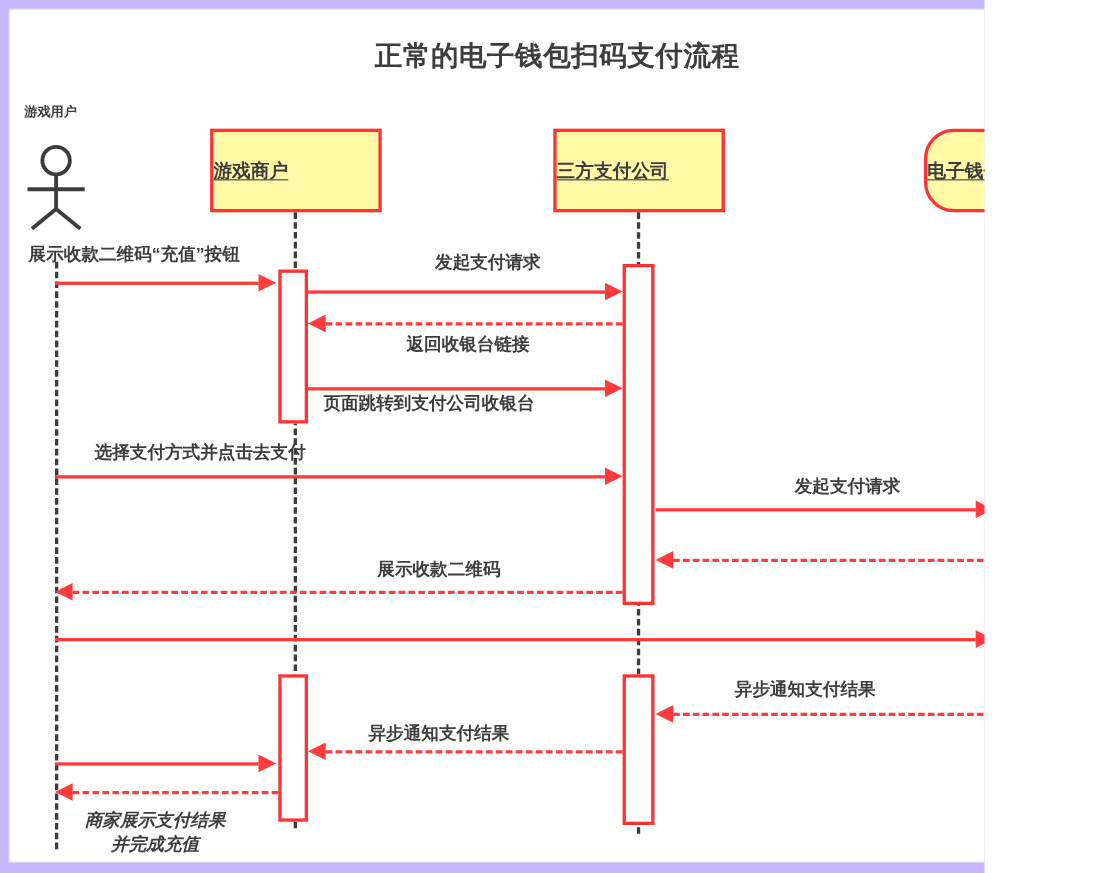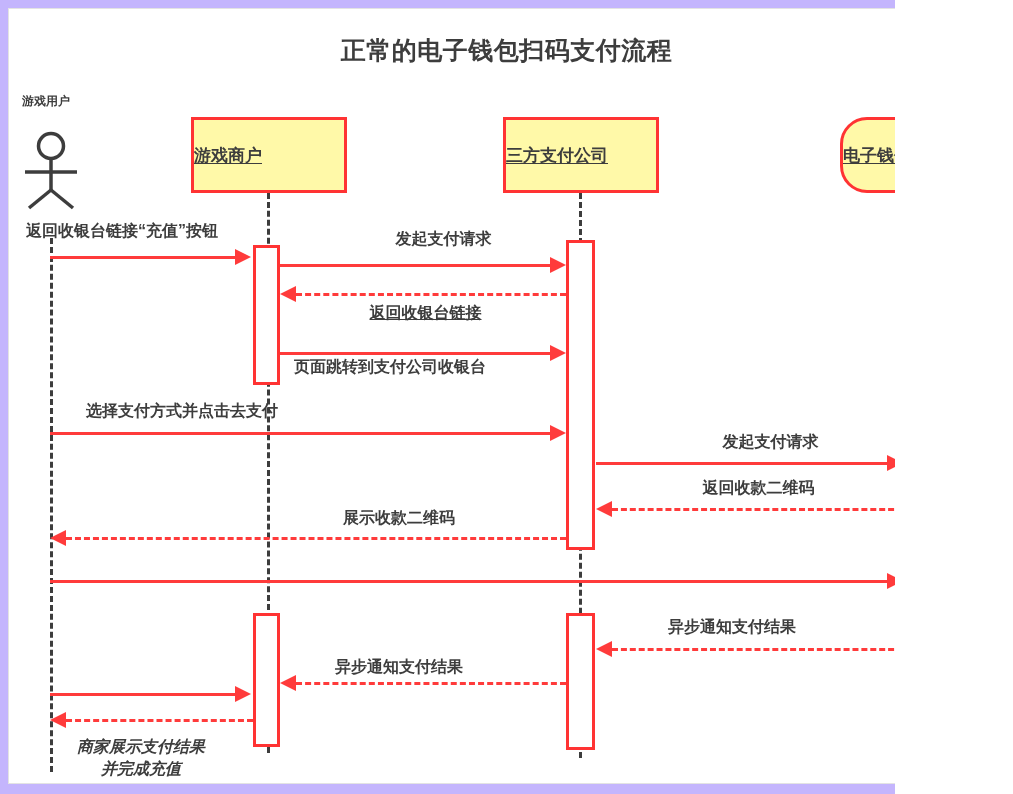--- a/index.html
+++ b/index.html
@@ -148,45 +148,44 @@
   <div class="lifeline" style="left:916px; top:193px; height:565px;"></div>
 
   <div class="activation" style="left:253px; top:245px; width:27px; height:140px;"></div>
   <div class="activation" style="left:253px; top:613px; width:27px; height:134px;"></div>
 
   <div class="activation" style="left:566px; top:240px; width:29px; height:310px;"></div>
   <div class="activation" style="left:566px; top:613px; width:29px; height:137px;"></div>
 
   <div class="activation" style="left:903px; top:233px; width:29px; height:447px;"></div>
 
-  <div class="msg-text" style="left:26px; top:221px;">返回收银台链接“充值”按钮</div>
+  <div class="msg-text" style="left:26px; top:221px;">展示收款二维码“充值”按钮</div>
   <div class="msg-line" style="left:50px; top:256px; width:185px;"></div>
   <div class="arrowhead right" style="left:235px; top:249px;"></div>
 
   <div class="msg-text" style="left:356px; top:229px; width:175px;">发起支付请求</div>
   <div class="msg-line" style="left:280px; top:264px; width:270px;"></div>
   <div class="arrowhead right" style="left:550px; top:257px;"></div>
 
   <div class="msg-line dashed" style="left:296px; top:293px; width:270px;"></div>
   <div class="arrowhead left" style="left:280px; top:286px;"></div>
-  <div class="msg-text" style="left:338px; top:303px; width:175px;text-decoration:underline;">返回收银台链接</div>
+  <div class="msg-text" style="left:338px; top:303px; width:175px;">返回收银台链接</div>
 
   <div class="msg-line" style="left:280px; top:352px; width:270px;"></div>
   <div class="arrowhead right" style="left:550px; top:345px;"></div>
   <div class="msg-text" style="left:86px; top:401px;">选择支付方式并点击去支付</div>
 
   <div class="msg-text" style="left:294px; top:357px;">页面跳转到支付公司收银台</div>
   <div class="msg-line" style="left:50px; top:432px; width:500px;"></div>
   <div class="arrowhead right" style="left:550px; top:425px;"></div>
 
   <div class="msg-text" style="left:683px; top:432px; width:175px;">发起支付请求</div>
   <div class="msg-line" style="left:596px; top:462px; width:291px;"></div>
   <div class="arrowhead right" style="left:887px; top:455px;"></div>
 
-  <div class="msg-text" style="left:671px; top:478px; width:175px;">返回收款二维码</div>
   <div class="msg-line dashed" style="left:612px; top:508px; width:291px;"></div>
   <div class="arrowhead left" style="left:596px; top:501px;"></div>
 
   <div class="msg-text" style="left:343px; top:508px;">展示收款二维码</div>
   <div class="msg-line dashed" style="left:66px; top:537px; width:500px;"></div>
   <div class="arrowhead left" style="left:50px; top:530px;"></div>
 
   <div class="msg-line" style="left:50px; top:580px; width:837px;"></div>
   <div class="arrowhead right" style="left:887px; top:573px;"></div>
 

